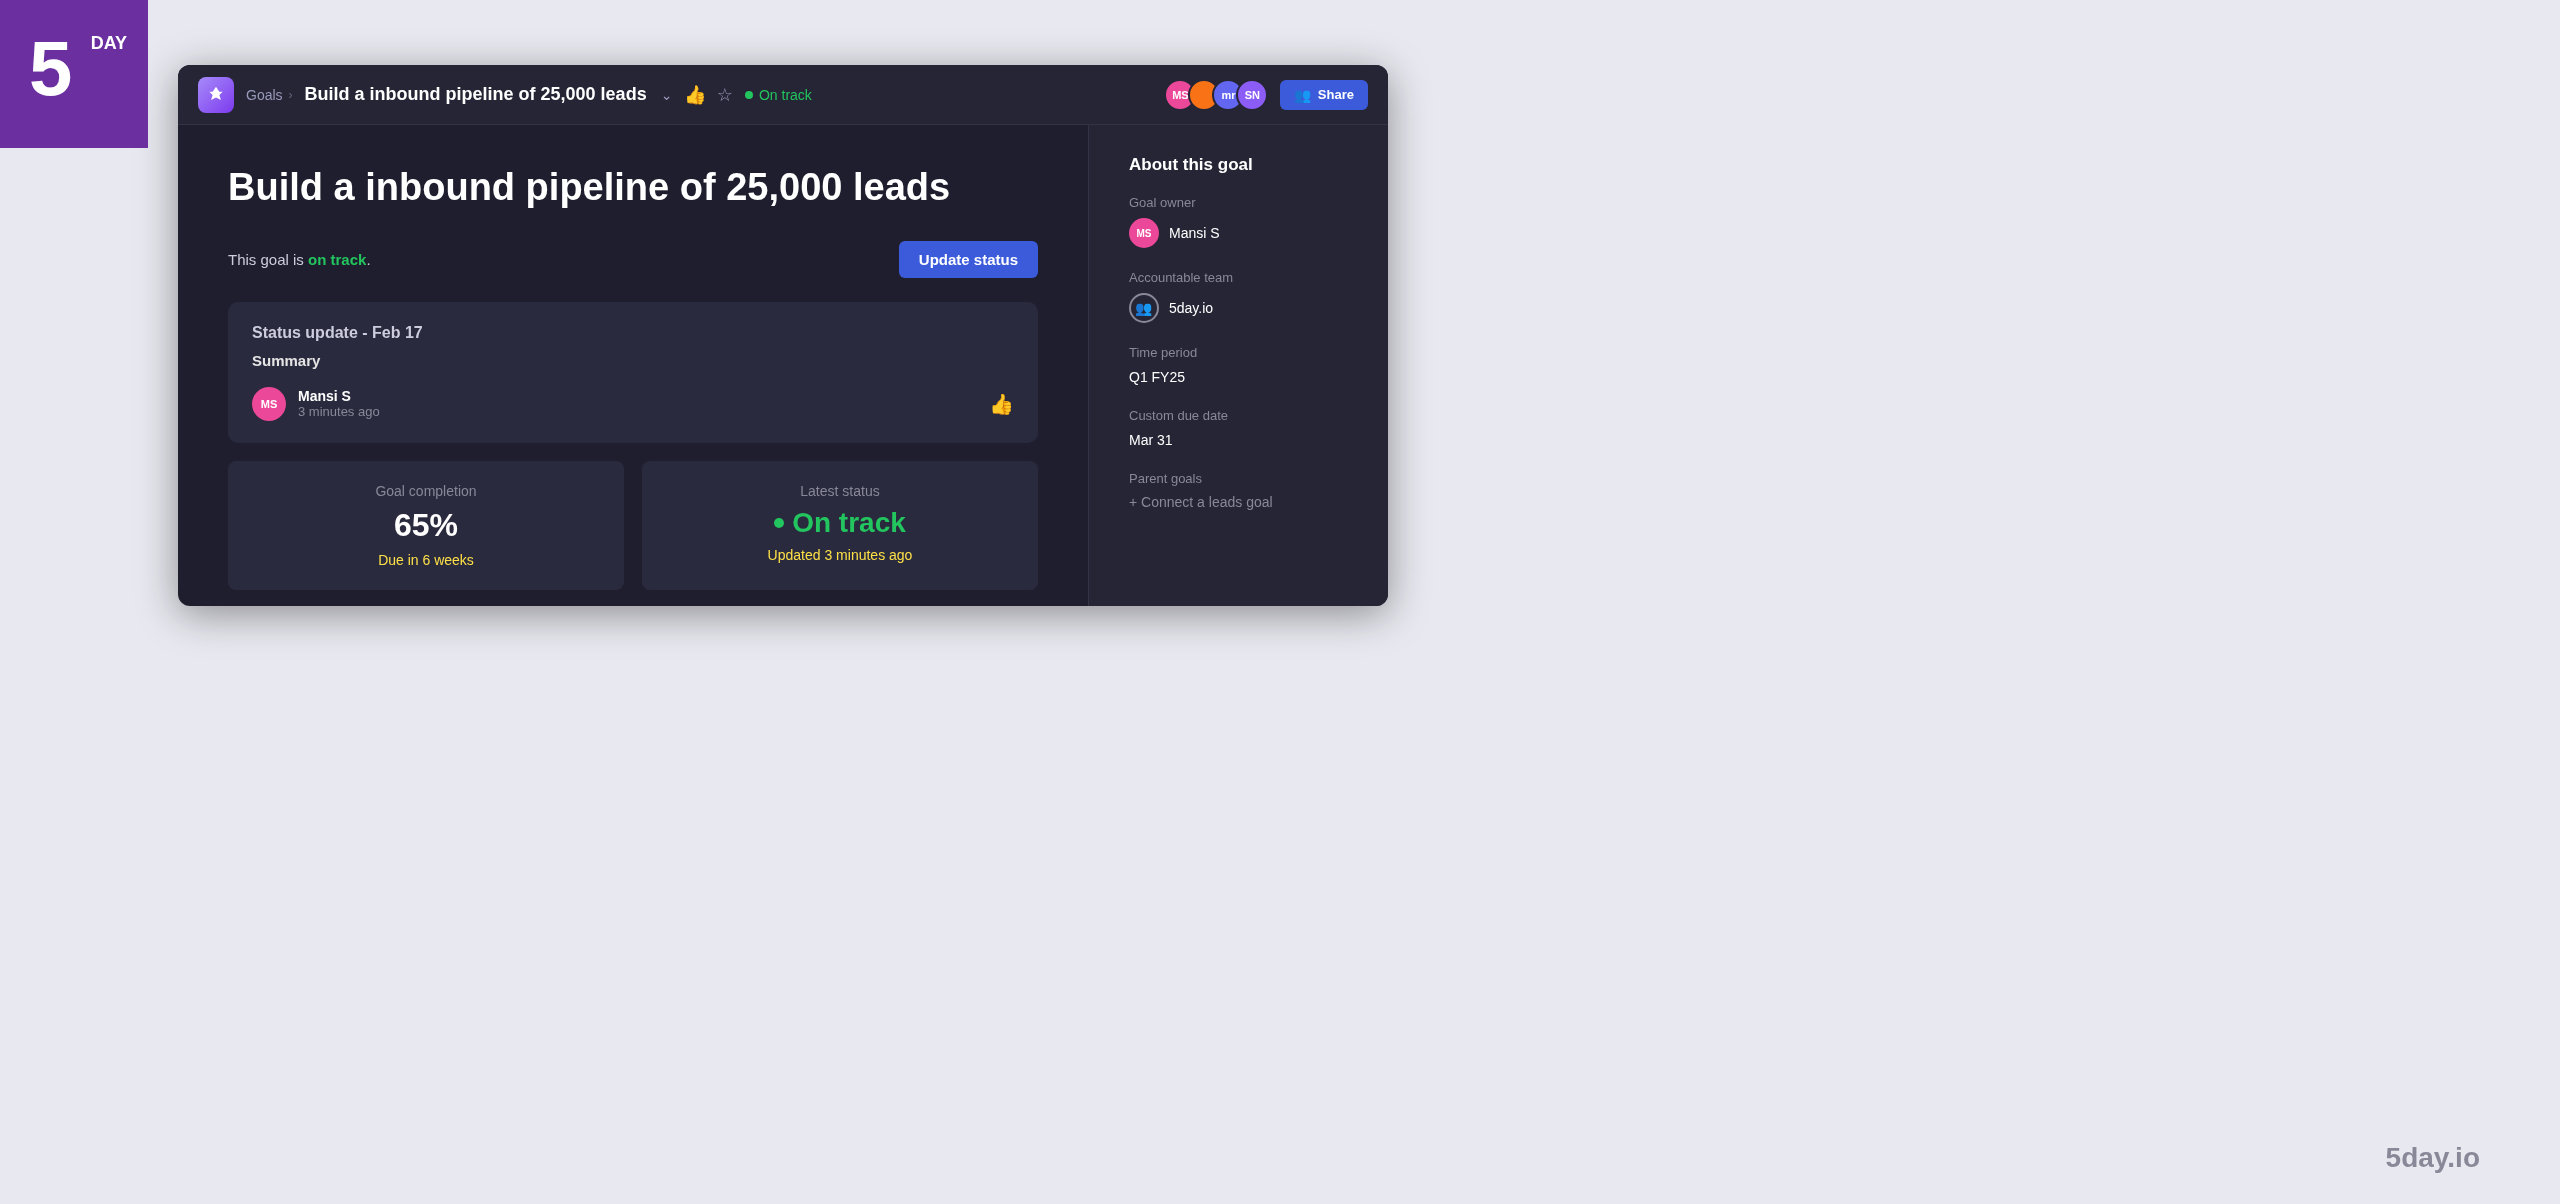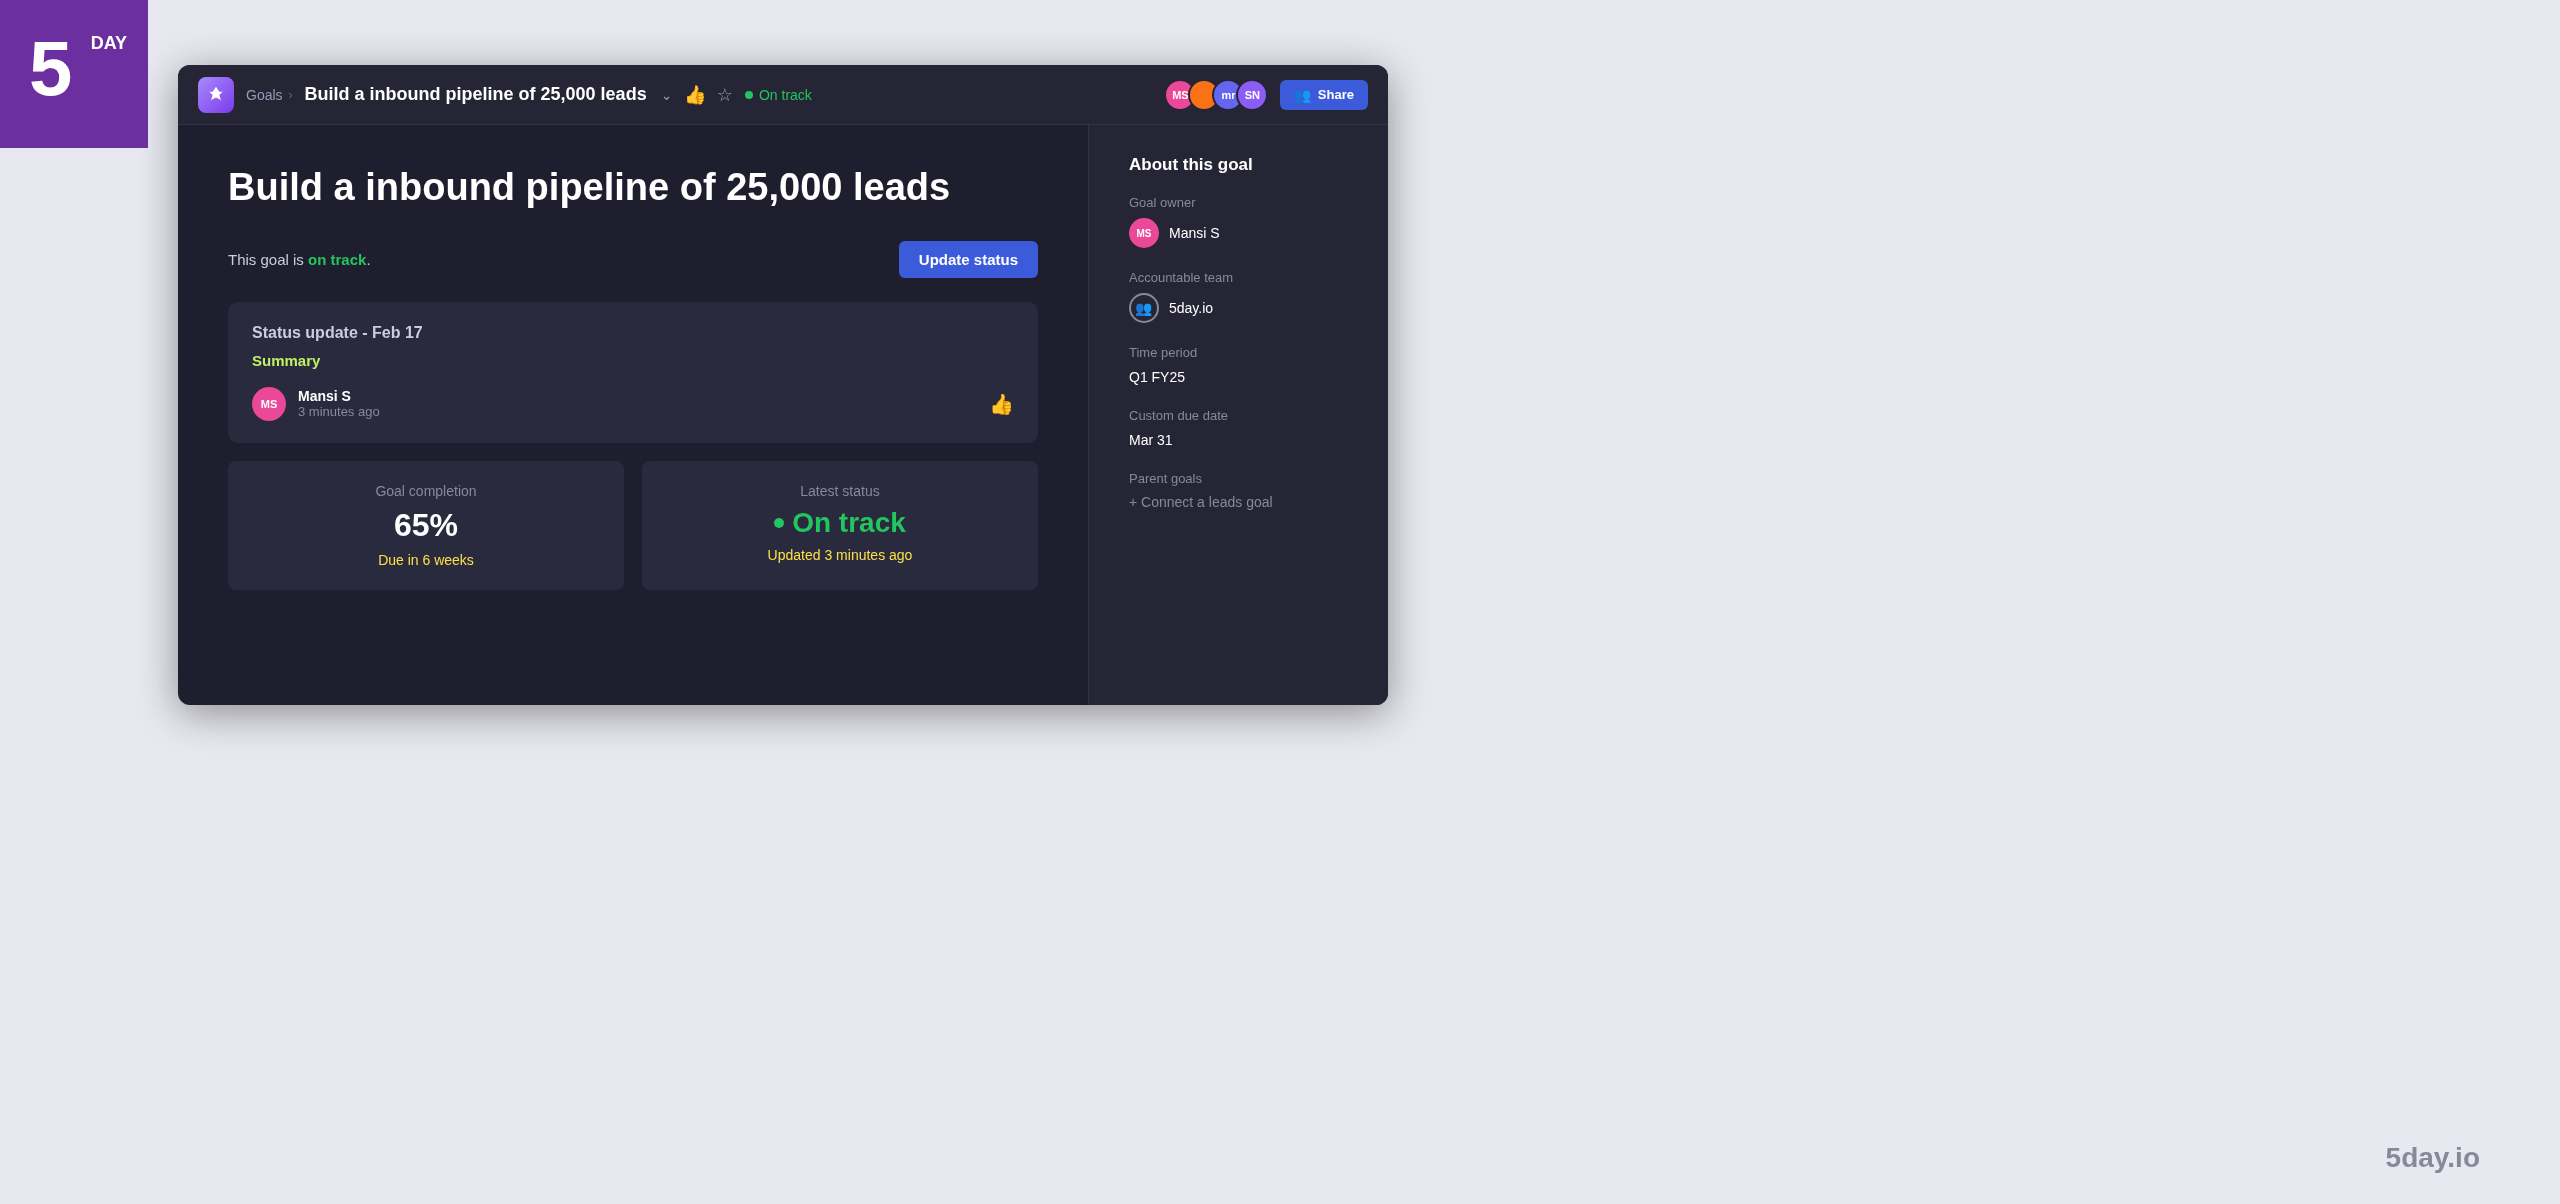--- a/index.html
+++ b/index.html
@@ -40,21 +40,21 @@
       color: white;
       font-size: 18px;
       font-weight: 700;
     }
 
     
     .main-window {
       position: absolute;
       top: 65px; left: 178px;
       width: 1210px;
-      height: 640px;
+      height: 541px;
       background: #1e1e2e;
       border-radius: 12px;
       overflow: hidden;
       box-shadow: 0 8px 40px rgba(0,0,0,0.4);
     }
 
     
     .header-bar {
       background: #252535;
       padding: 0 20px;
@@ -202,21 +202,21 @@
       padding: 22px 24px;
       margin-bottom: 18px;
     }
     .status-card-date {
       color: #ccccdd;
       font-size: 16px;
       font-weight: 600;
       margin-bottom: 10px;
     }
     .status-card-summary {
-      color: #bef264;
+      color: #e5e5e5;
       font-size: 15px;
       font-weight: 700;
       margin-bottom: 18px;
     }
     .status-card-author {
       display: flex;
       align-items: center;
       justify-content: space-between;
     }
     .author-info {

